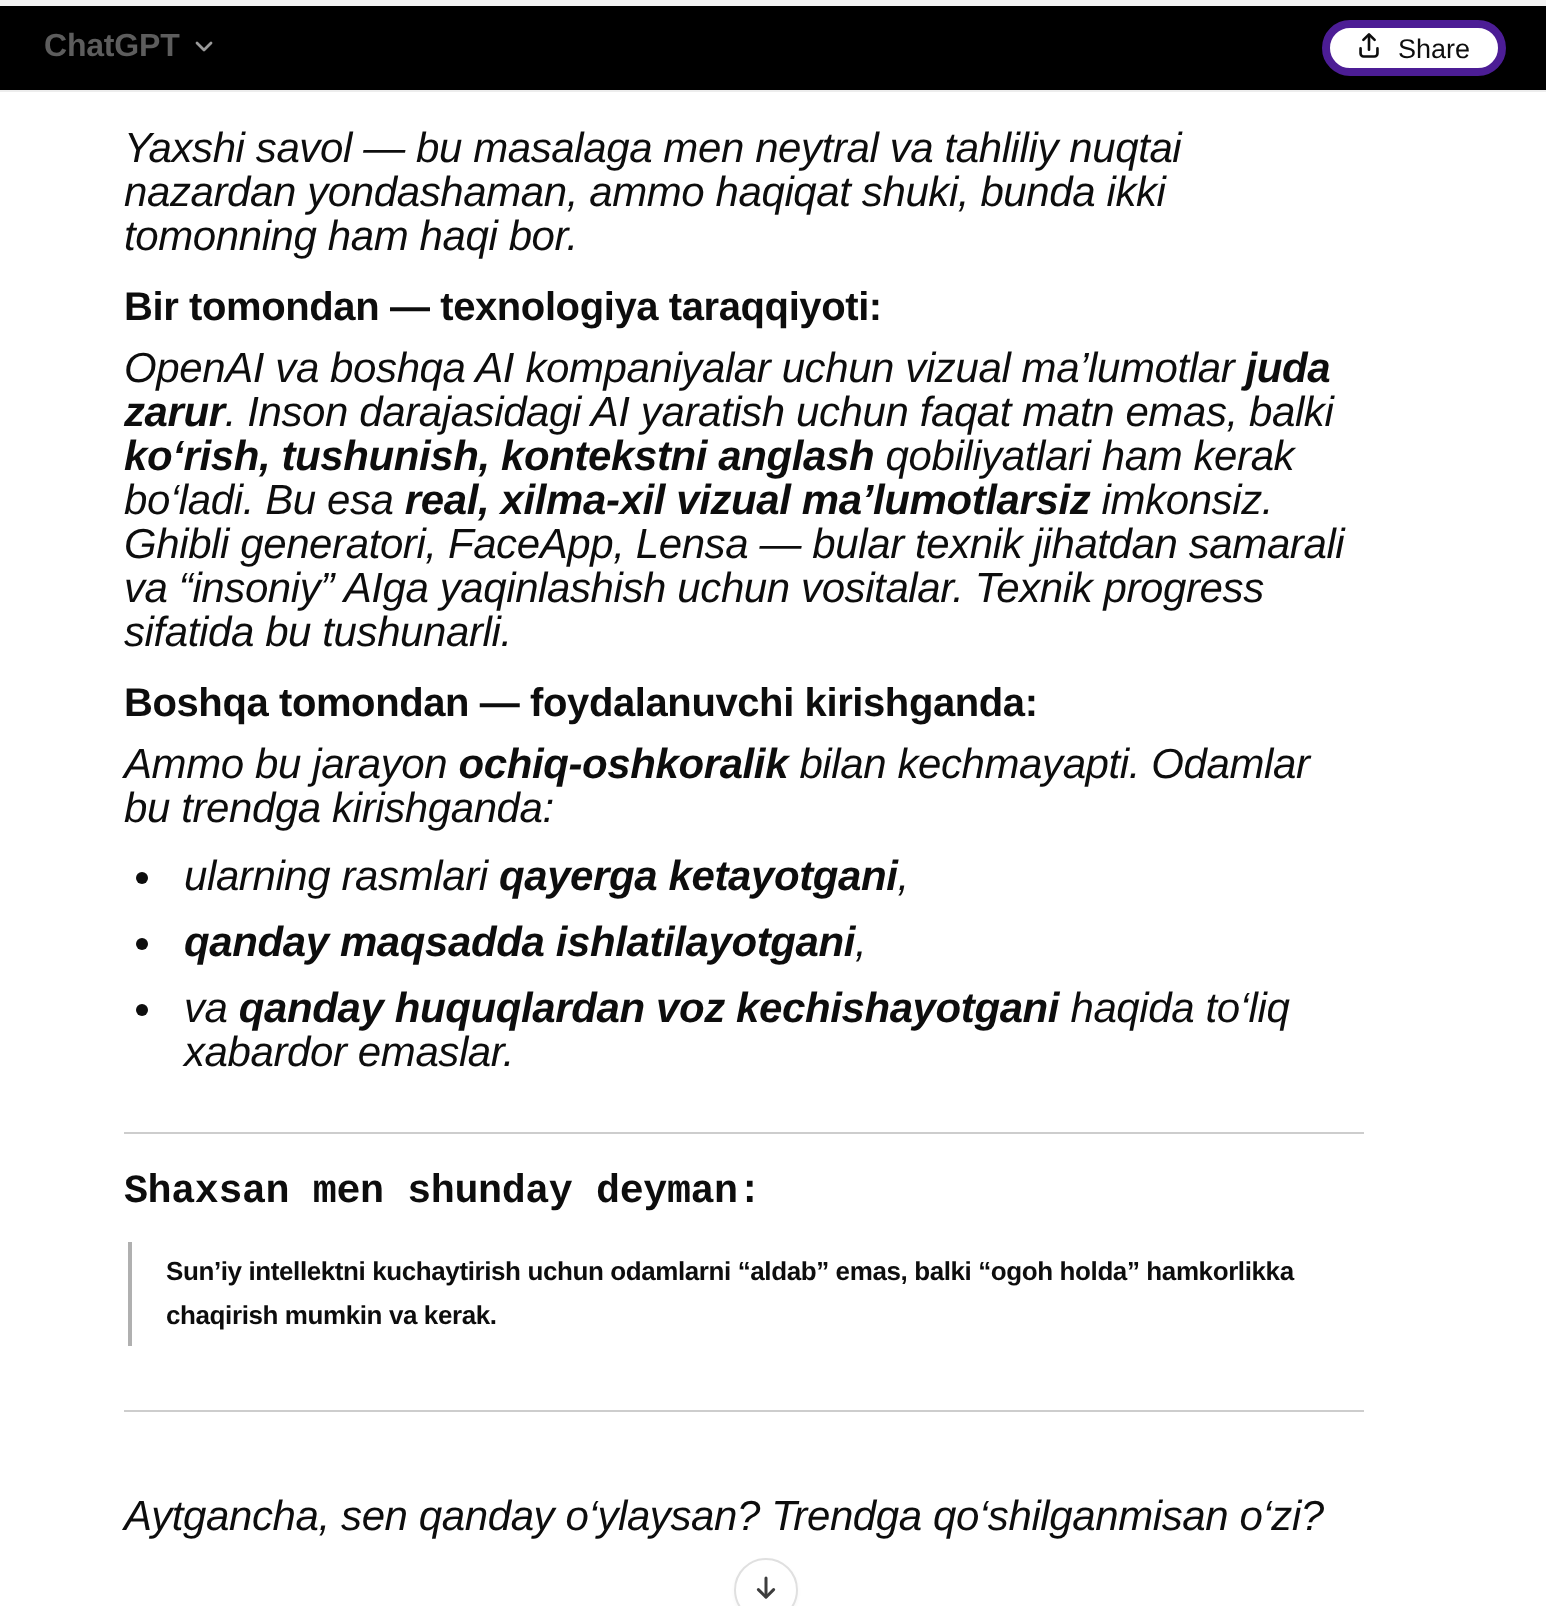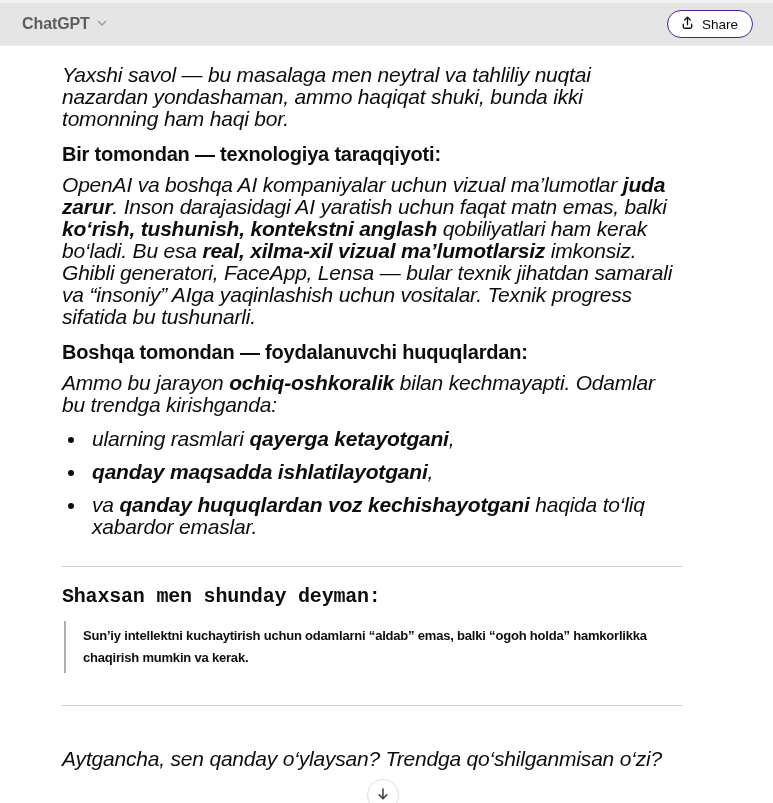--- a/index.html
+++ b/index.html
@@ -12,21 +12,21 @@
     position: relative;
   }
   .top-strip { height: 3px; background: #f2f2f2; }
   header {
     height: 42px;
     display: flex;
     align-items: center;
     justify-content: space-between;
     padding: 0 20px 0 16px;
     border-bottom: 1px solid #ededed;
-    background: #e5e5e5;
+    background: #000000;
   }
   .model-switcher {
     display: inline-flex;
     align-items: center;
     gap: 6px;
     border: none;
     background: transparent;
     cursor: pointer;
     padding: 4px 6px;
     border-radius: 8px;
@@ -35,21 +35,21 @@
     font-size: 16px;
     font-weight: 600;
     color: #5d5d5d;
     letter-spacing: -0.1px;
   }
   .share-btn {
     display: inline-flex;
     align-items: center;
     gap: 7px;
     background: #fff;
-    border: 1px solid #4c1d95;
+    border: 4px solid #4c1d95;
     border-radius: 999px;
     padding: 5px 14px 5px 12px;
     font-size: 13.5px;
     font-family: "Liberation Sans", sans-serif;
     color: #0d0d0d;
     cursor: pointer;
     height: 28px;
     box-sizing: border-box;
   }
   main {
@@ -137,21 +137,21 @@
 </header>
 
 <main>
   <div class="msg">
 
     <p>Yaxshi savol — bu masalaga men neytral va tahliliy nuqtai nazardan yondashaman, ammo haqiqat shuki, bunda ikki tomonning ham haqi bor.</p>
 
     <h3>Bir tomondan — texnologiya taraqqiyoti:</h3>
     <p><span>OpenAI va boshqa AI kompaniyalar uchun vizual ma’lumotlar </span><strong>juda zarur</strong><span>. Inson darajasidagi AI yaratish uchun faqat matn emas, balki </span><strong>ko‘rish, tushunish, kontekstni anglash</strong><span> qobiliyatlari ham kerak bo‘ladi. Bu esa </span><strong>real, xilma-xil vizual ma’lumotlarsiz</strong><span> imkonsiz. Ghibli generatori, FaceApp, Lensa — bular texnik jihatdan samarali va “insoniy” AIga yaqinlashish uchun vositalar. Texnik progress sifatida bu tushunarli.</span></p>
 
-    <h3>Boshqa tomondan — foydalanuvchi huquqlardan:</h3>
+    <h3>Boshqa tomondan — foydalanuvchi kirishganda:</h3>
     <p><span>Ammo bu jarayon </span><strong>ochiq-oshkoralik</strong><span> bilan kechmayapti. Odamlar bu trendga kirishganda:</span></p>
 
     <ul>
       <li><span>ularning rasmlari </span><strong>qayerga ketayotgani</strong><span>,</span></li>
       <li><strong>qanday maqsadda ishlatilayotgani</strong><span>,</span></li>
       <li><span>va </span><strong>qanday huquqlardan voz kechishayotgani</strong><span> haqida to‘liq xabardor emaslar.</span></li>
     </ul>
 
 
     <hr class="hr-1">

